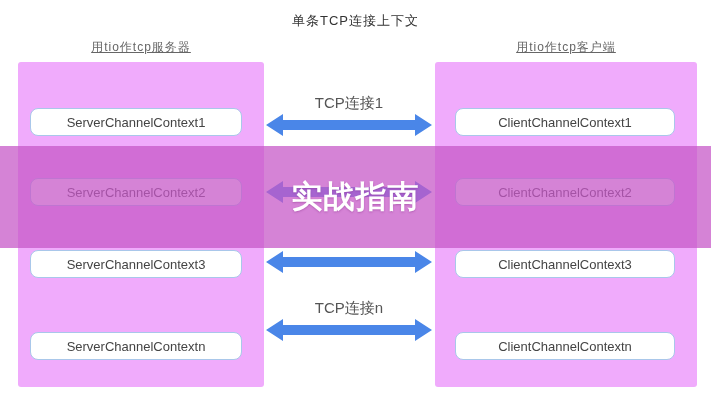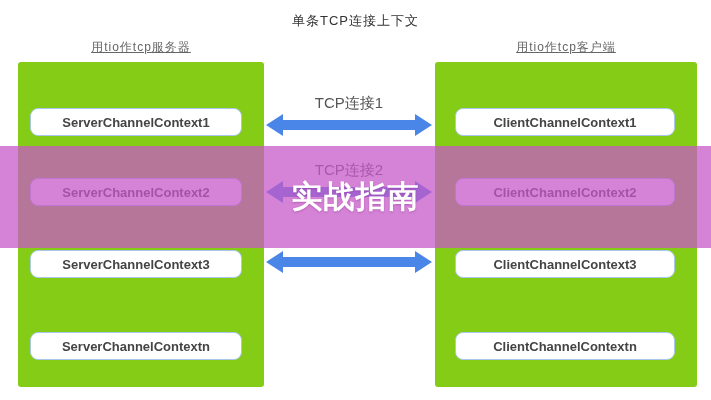--- a/index.html
+++ b/index.html
@@ -15,21 +15,21 @@
 
   .panel-header {
     position: absolute; top: 39px; font-size: 12px; color: #666666;
     text-align: center; letter-spacing: 1px; text-decoration: underline;
   }
   .panel-header.server { left: 18px; width: 246px; }
   .panel-header.client { left: 435px; width: 262px; }
 
   .panel {
     position: absolute; top: 62px; height: 325px;
-    background: #84cc16; border-radius: 3px; font-weight: bold;
+    background: #f0abfc; border-radius: 3px;
   }
   .panel.server { left: 18px; width: 246px; }
   .panel.client { left: 435px; width: 262px; }
 
   .ctx-box {
     position: absolute; height: 28px;
     background: #ffffff; border: 1px solid #a9c7ea; border-radius: 8px;
     display: flex; align-items: center; justify-content: center;
     font-size: 13px; color: #444444;
   }
@@ -88,26 +88,31 @@
     <div class="ctx-box r3">ClientChannelContextn</div>
   </div>
 
   <div class="conn c0">
     <div class="conn-label">TCP连接1</div>
     <svg class="conn-arrow" width="166" height="30" viewBox="0 0 166 30">
       <polygon points="0,15 17,4 17,10 149,10 149,4 166,15 149,26 149,20 17,20 17,26"></polygon>
     </svg>
   </div>
   <div class="conn c1">
-    <div class="conn-label">TCP连接2</div>
     <svg class="conn-arrow" width="166" height="30" viewBox="0 0 166 30">
       <polygon points="0,15 17,4 17,10 149,10 149,4 166,15 149,26 149,20 17,20 17,26"></polygon>
     </svg>
   </div>
   <div class="conn c2">
+    <svg class="conn-arrow" width="166" height="30" viewBox="0 0 166 30">
+      <polygon points="0,15 17,4 17,10 149,10 149,4 166,15 149,26 149,20 17,20 17,26"></polygon>
+    </svg>
+  </div>
+  <div class="conn c3">
+    <div class="conn-label">TCP连接n</div>
     <svg class="conn-arrow" width="166" height="30" viewBox="0 0 166 30">
       <polygon points="0,15 17,4 17,10 149,10 149,4 166,15 149,26 149,20 17,20 17,26"></polygon>
     </svg>
   </div>
 
   <div class="banner">
     <div class="banner-line">实战指南</div>
   </div>
 
 </div>

